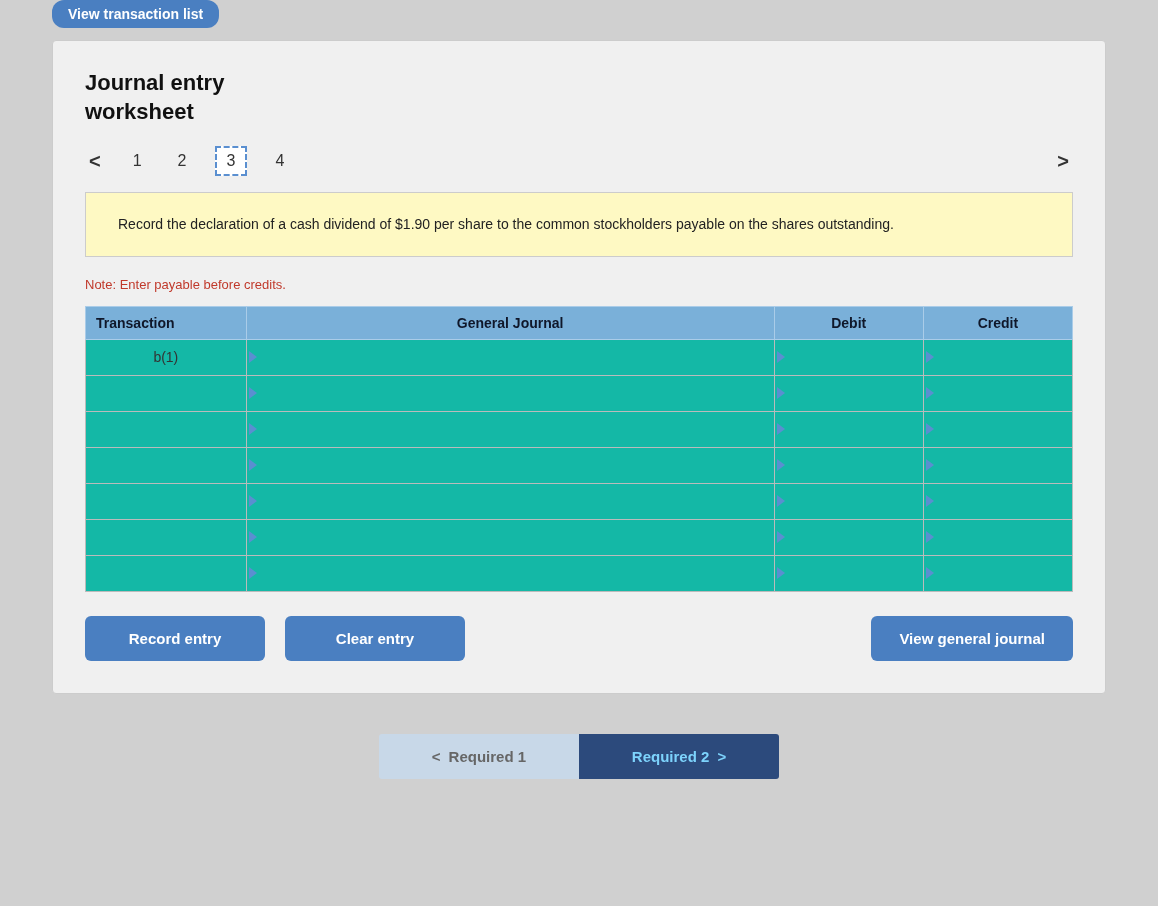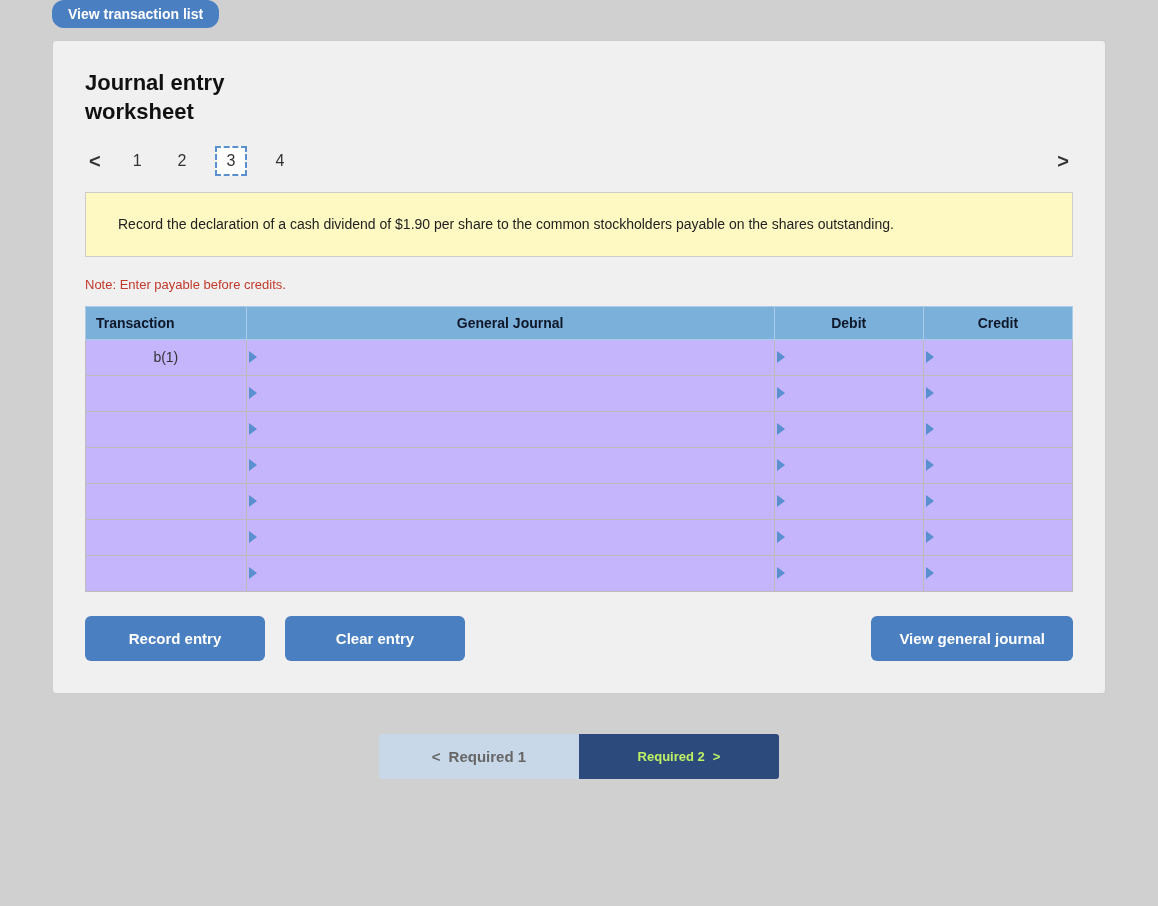--- a/index.html
+++ b/index.html
@@ -110,21 +110,21 @@
       width: 460px;
     }
 
     .journal-table th.debit-col,
     .journal-table th.credit-col {
       width: 130px;
     }
 
     .journal-table td {
       border: 1px solid #bbb;
-      background: #c4b5fd;
+      background: #14b8a6;
       height: 36px;
       padding: 0;
       position: relative;
     }
 
     .journal-table td.transaction-cell {
       text-align: center;
       font-size: 14px;
       color: #333;
     }
@@ -187,25 +187,25 @@
       cursor: pointer;
       min-width: 200px;
       display: flex;
       align-items: center;
       gap: 8px;
       justify-content: center;
     }
 
     .btn-nav-active {
       background: #2c4a7c;
-      color: #bef264;
+      color: #7dd3fc;
       border: none;
       border-radius: 0 3px 3px 0;
       padding: 14px 36px;
-      font-size: 13px;
+      font-size: 15px;
       font-weight: bold;
       cursor: pointer;
       min-width: 200px;
       display: flex;
       align-items: center;
       gap: 8px;
       justify-content: center;
     }
   </style>
 </head>

